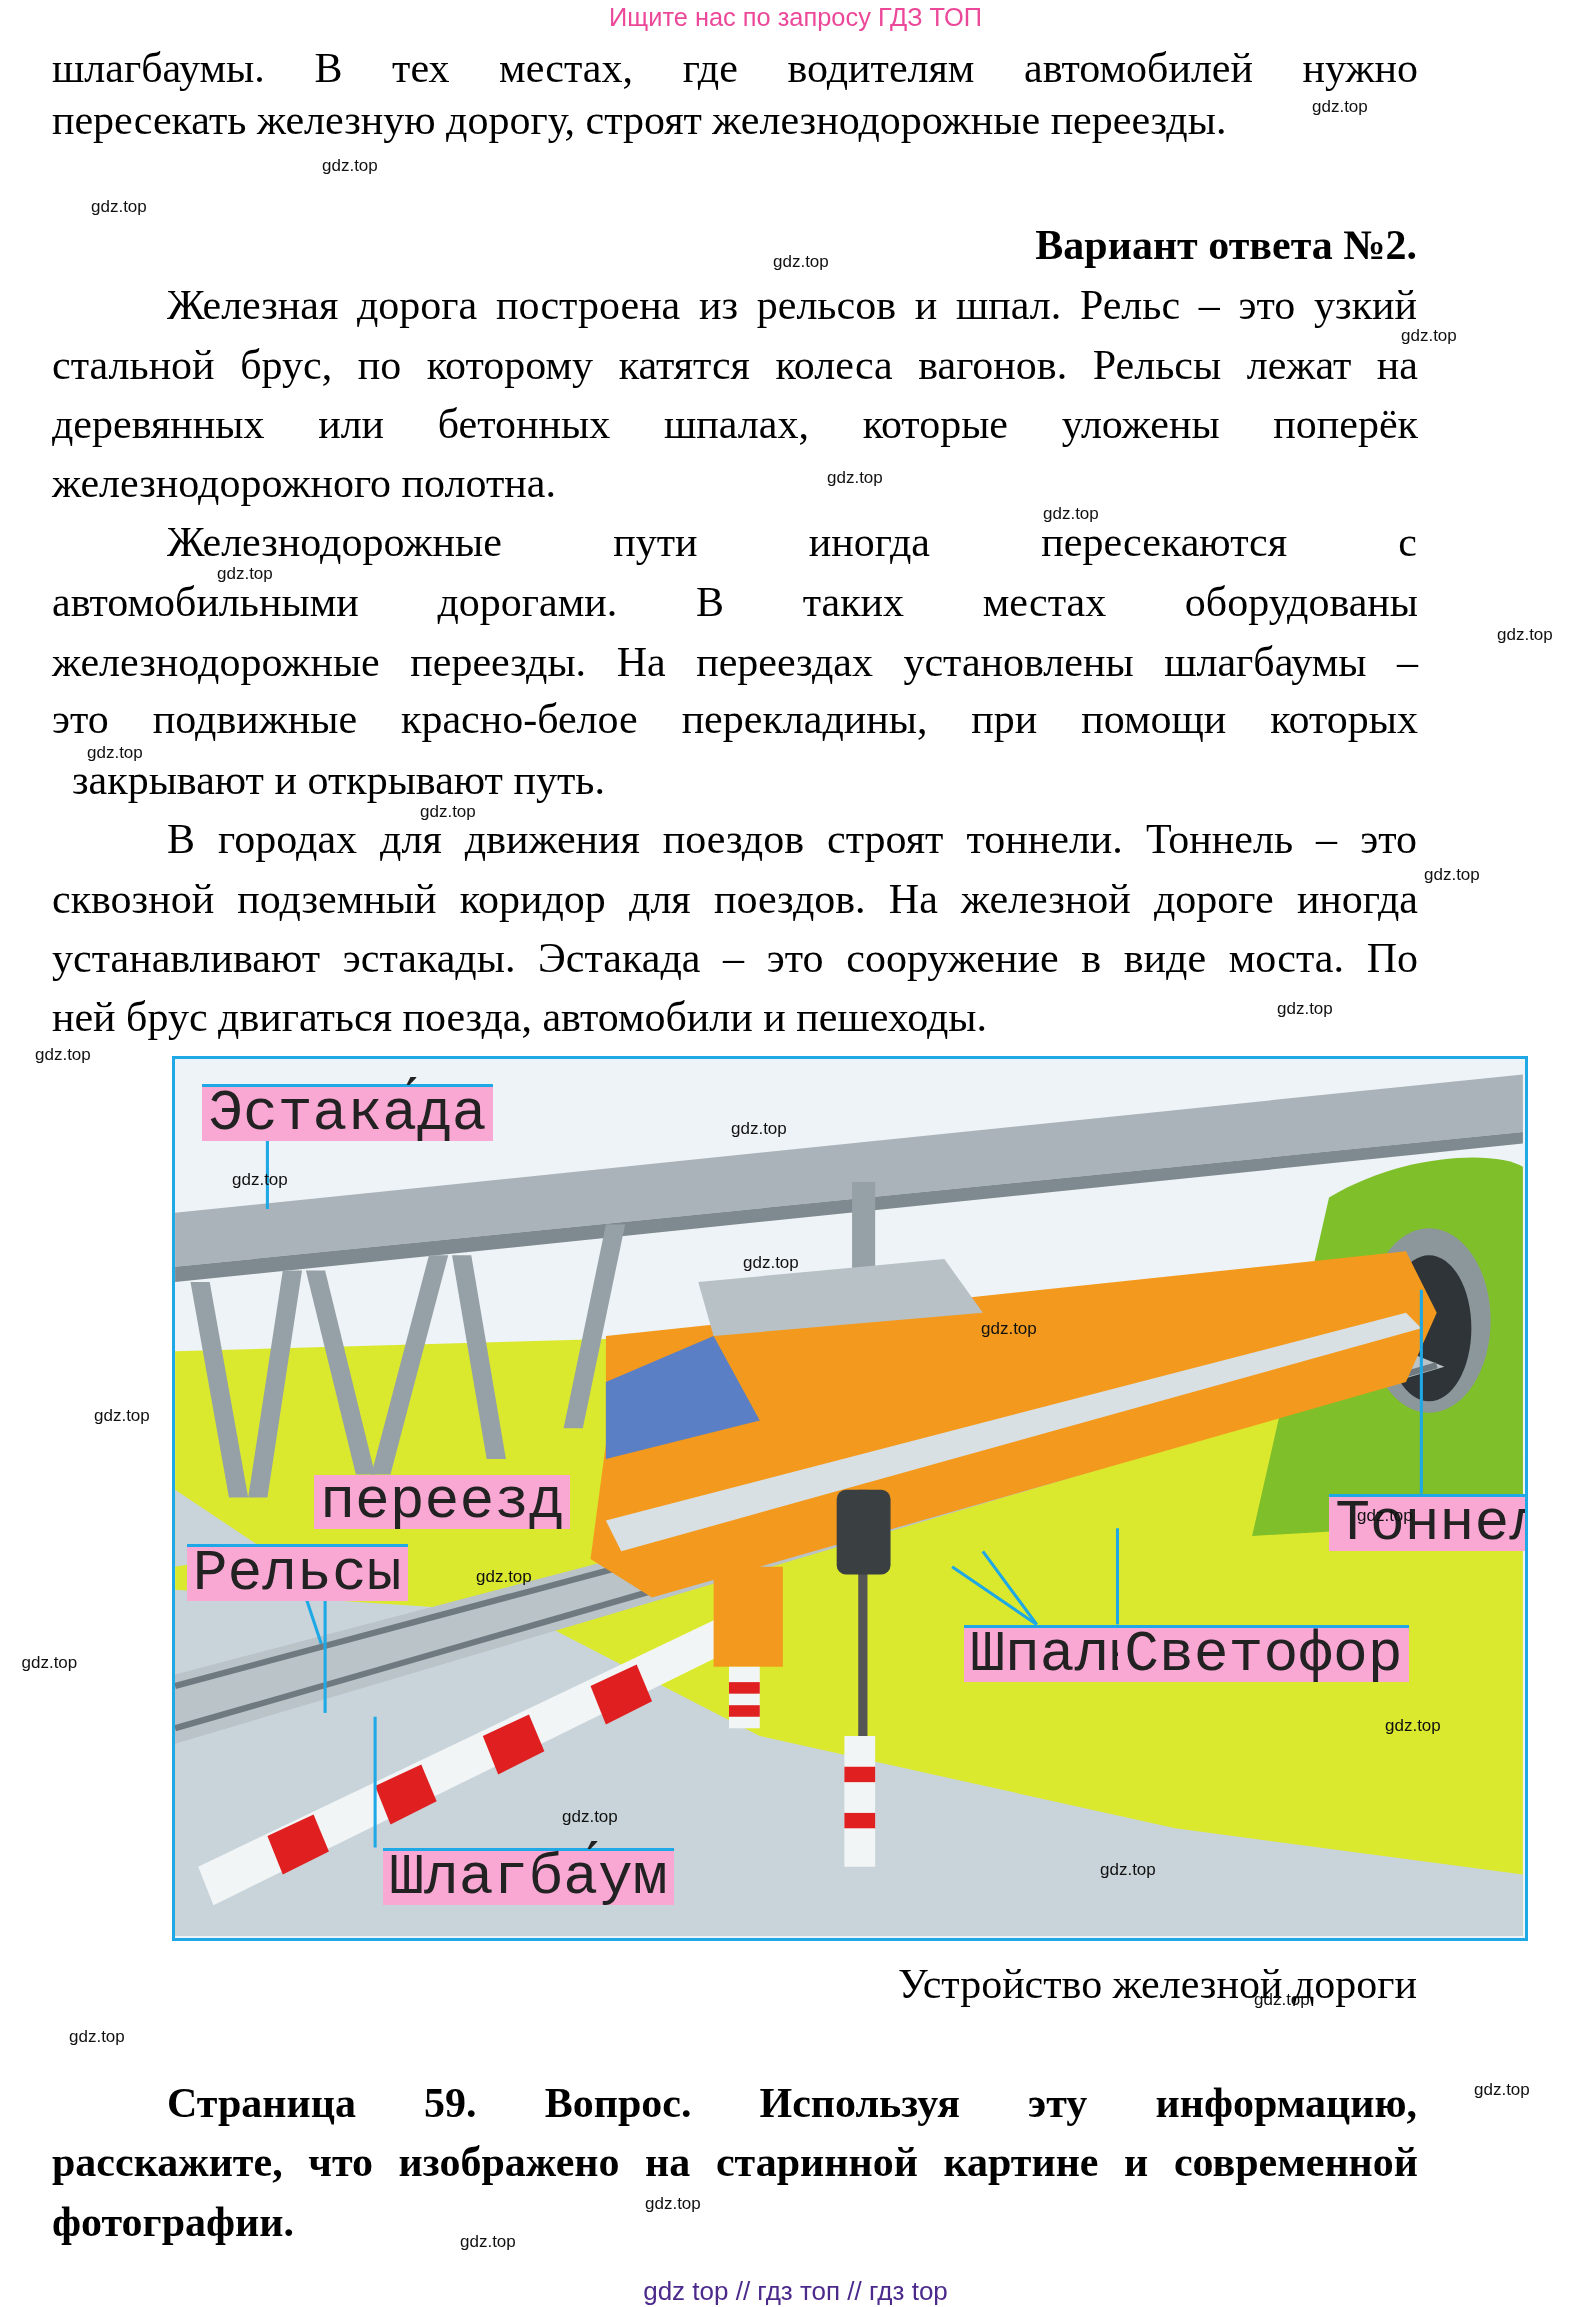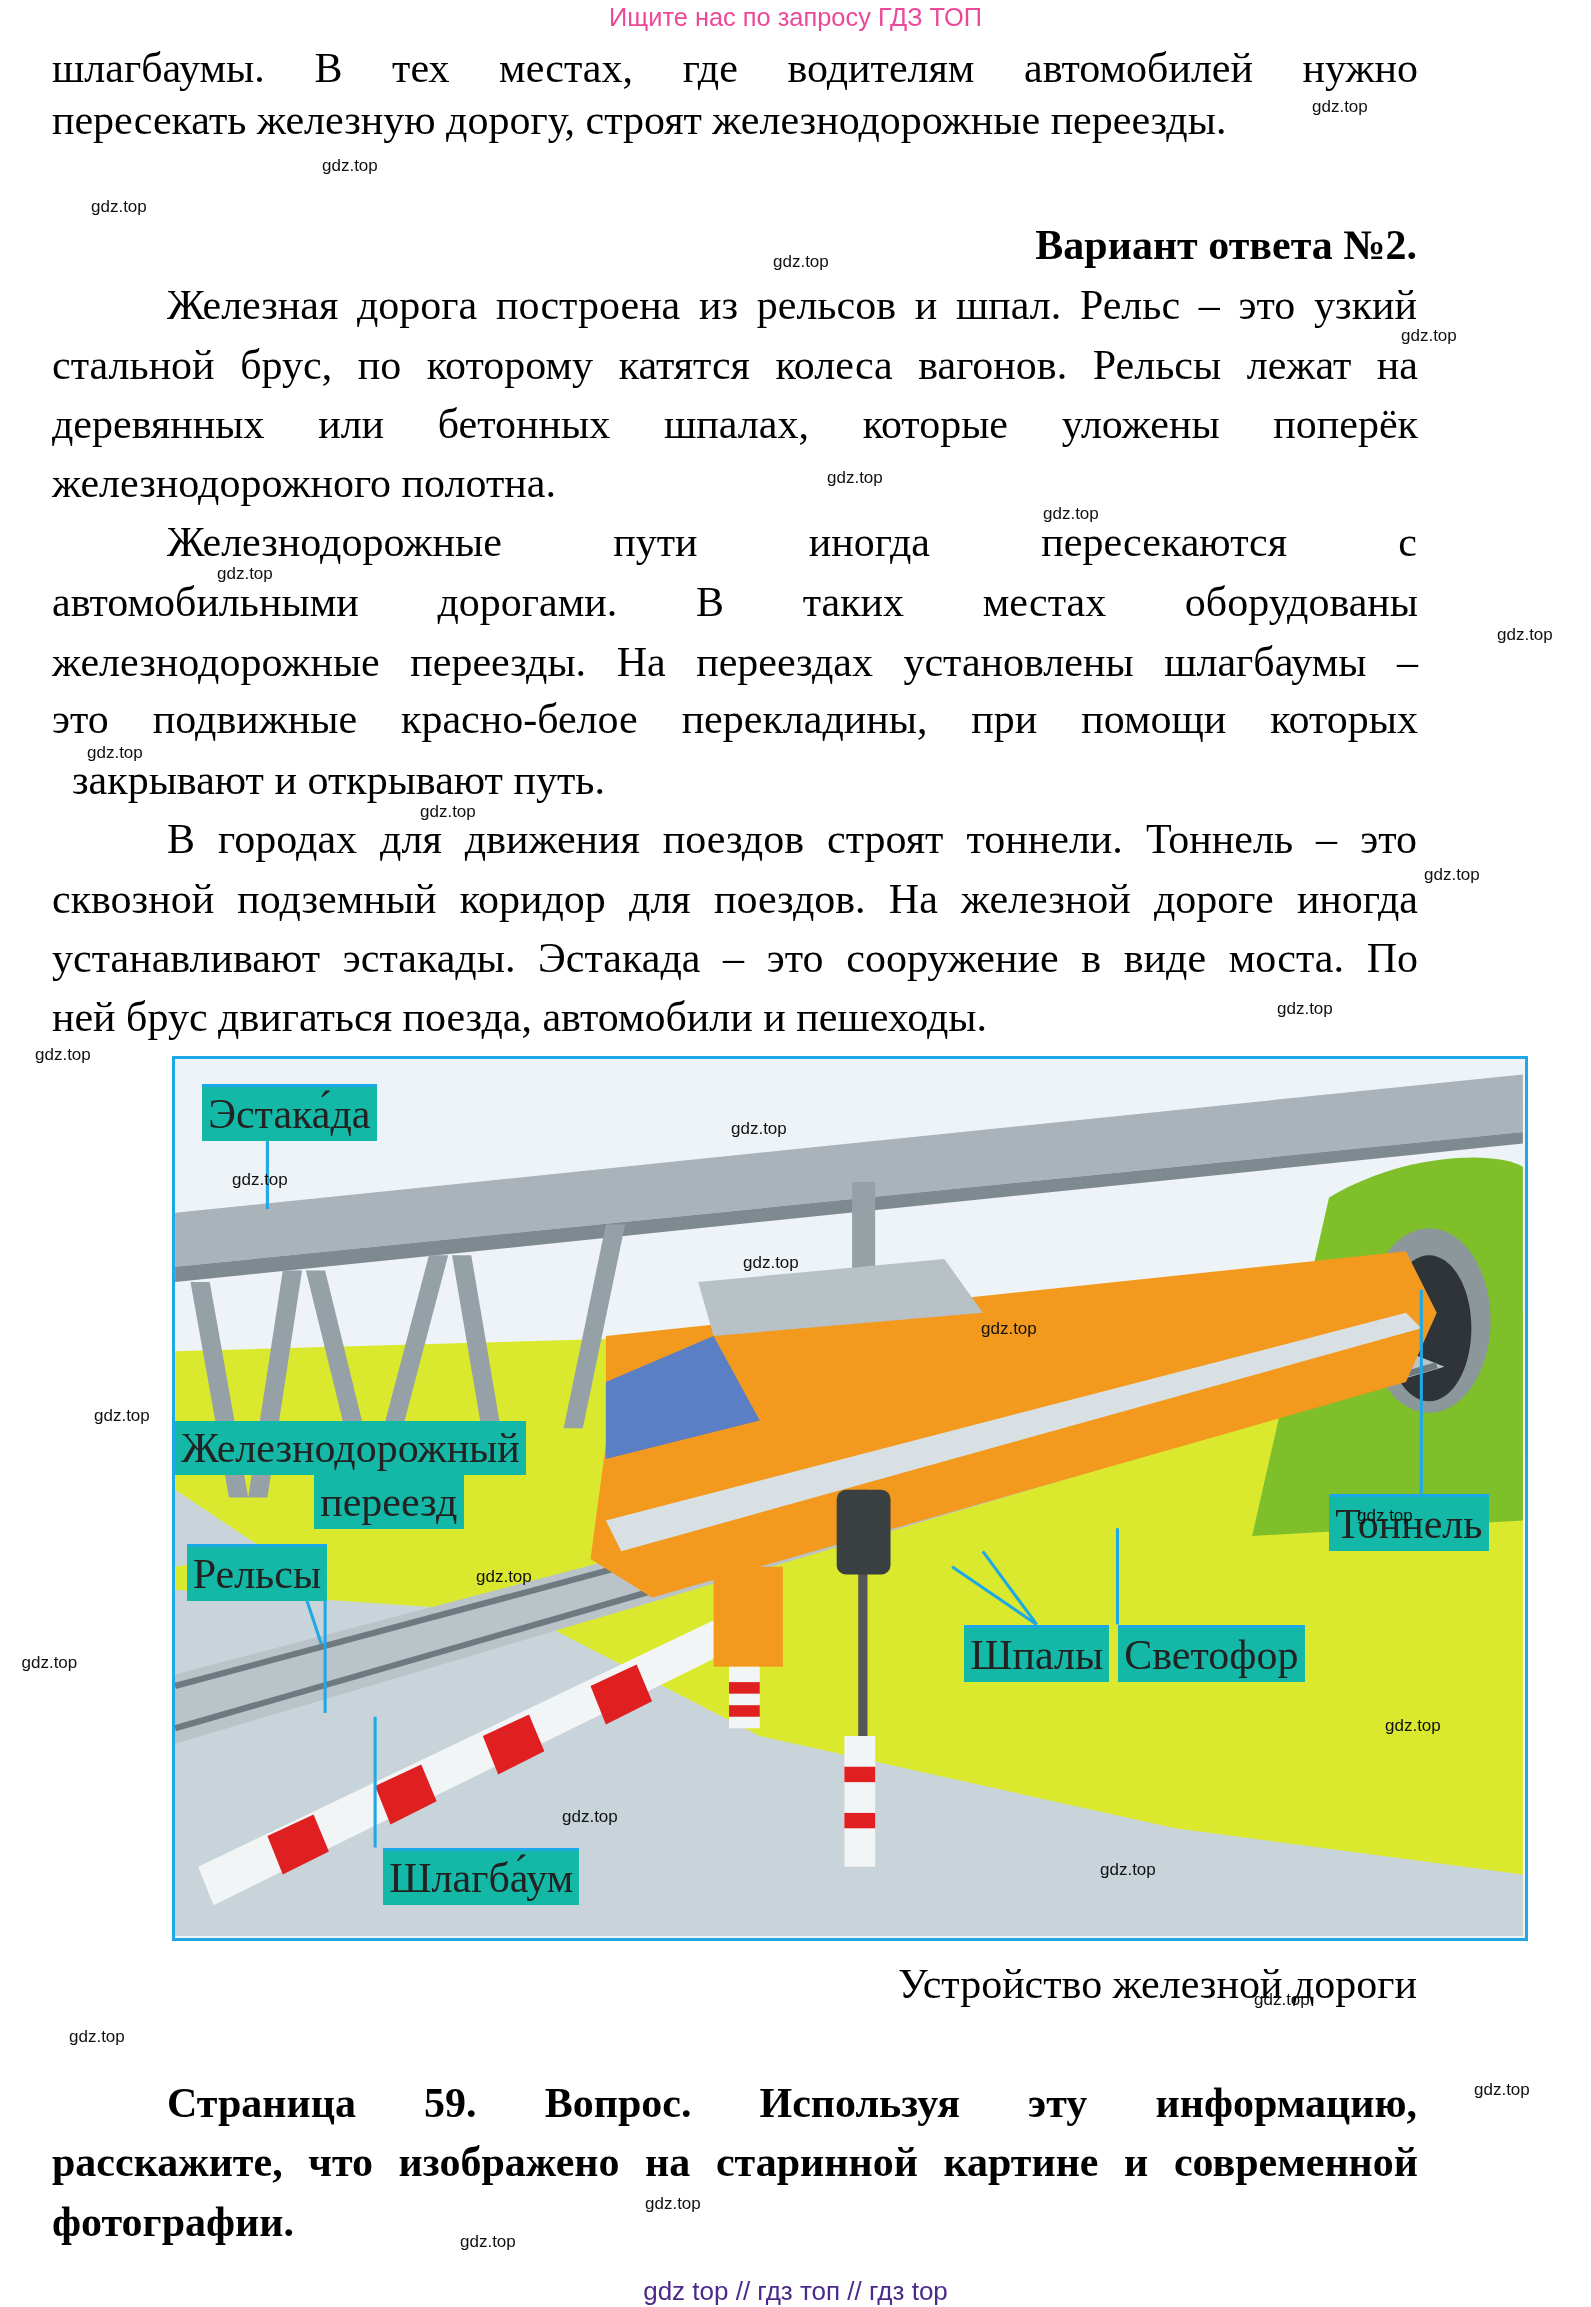--- a/index.html
+++ b/index.html
@@ -6,21 +6,21 @@
   body{width:1591px;height:2307px;position:relative;overflow:hidden;font-family:"Liberation Serif","DejaVu Serif",serif;color:#000;}
   .banner{position:absolute;top:0;left:0;width:1591px;text-align:center;font-family:"Liberation Sans","DejaVu Sans",sans-serif;font-size:25.4px;color:#ec4899;line-height:31px;}
   .line{position:absolute;left:52px;width:1366px;font-size:42px;line-height:46px;white-space:nowrap;}
   .just{text-align:justify;text-align-last:justify;}
   .indent{left:167px;width:1250px;text-align:right;}
   .bold{font-weight:bold;}
   .wm{position:absolute;font-family:"Liberation Sans","DejaVu Sans",sans-serif;font-size:17px;color:#111;line-height:24.6px;}
   .footer{position:absolute;left:0;width:1591px;top:2276px;text-align:center;font-family:"Liberation Sans","DejaVu Sans",sans-serif;font-size:26px;color:#4b2a8c;}
   .figure{position:absolute;left:172px;top:1056px;width:1356px;height:885px;border:3.8px solid #1fa8e6;box-sizing:border-box;overflow:hidden;background:#eef3f7;}
   .figure svg{position:absolute;left:0;top:0;}
-  .label{position:absolute;background:#14b8a6;font-family:Liberation Serif, serif;color:#222;font-size:42px;line-height:54px;padding:0 6.2px;border-top:3.8px solid #1fa8e6;}
+  .label{position:absolute;background:#f9a8d4;font-family:Liberation Mono, monospace;color:#222;font-size:58px;line-height:54px;padding:0 6.2px;border-top:3.8px solid #1fa8e6;}
 </style>
 </head>
 <body>
 
 <div class="banner" style="top:1.5px;">Ищите нас по запросу ГДЗ ТОП</div>
 
 <div class="line just" style="top:45px;">шлагбаумы. В тех местах, где водителям автомобилей нужно</div>
 <div class="line" style="top:97px;">пересекать железную дорогу, строят железнодорожные переезды.</div>
 
 <div class="line indent bold" style="top:222px;">Вариант ответа №2.</div>
@@ -102,21 +102,20 @@
       <line x1="170" y1="700" x2="190" y2="760"></line>
       <line x1="1620" y1="300" x2="1620" y2="565"></line>
       <line x1="1120" y1="735" x2="1050" y2="640"></line>
       <line x1="1120" y1="735" x2="1010" y2="660"></line>
       <line x1="1225" y1="735" x2="1225" y2="610"></line>
       <line x1="260" y1="1025" x2="260" y2="855"></line>
     </g>
   </svg>
 
   <div class="label" style="left:27px;top:24.6px;">Эстака́да</div>
-  <div class="label" style="left:0px;top:362px;border-top:none;">Железнодорожный</div>
   <div class="label" style="left:139px;top:416px;border-top:none;">переезд</div>
   <div class="label" style="left:11.5px;top:485px;">Рельсы</div>
   <div class="label" style="left:1154px;top:435px;">Тоннель</div>
   <div class="label" style="left:789px;top:566px;">Шпалы</div>
   <div class="label" style="left:943px;top:566px;">Светофор</div>
   <div class="label" style="left:208px;top:789px;">Шлагба́ум</div>
 </div>
 
 <div class="line indent" style="top:1961px;">Устройство железной дороги</div>
 

